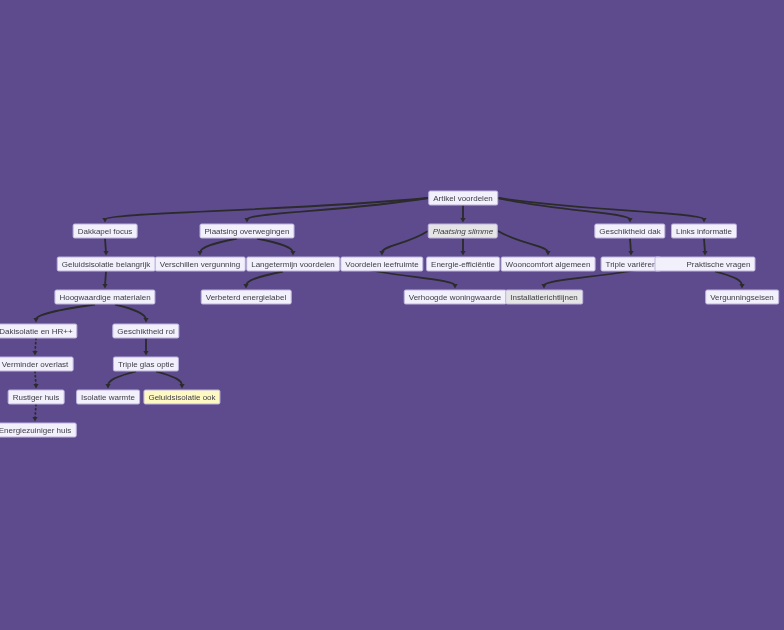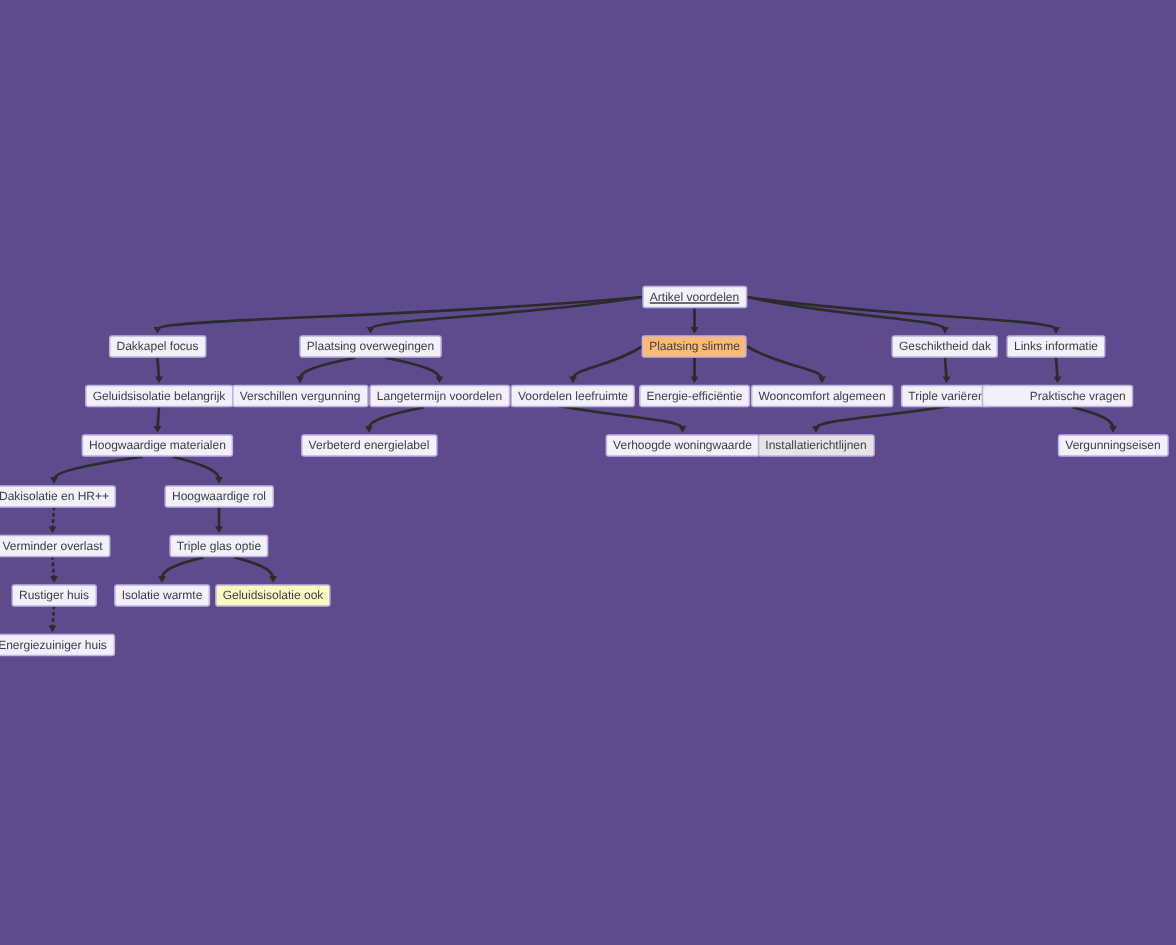--- a/index.html
+++ b/index.html
@@ -87,40 +87,40 @@
       <polygon points="33.4,384 38.6,384 36,388.5" fill="#2b2b2b"></polygon>
       <path d="M 36 404.5 L 35 418.5" fill="none" stroke="#2b2b2b" stroke-width="1.8" stroke-dasharray="1 3.2" stroke-linecap="round"></path>
       <polygon points="32.4,417 37.6,417 35,421.5" fill="#2b2b2b"></polygon>
       <path d="M 146 338.5 L 146 352.5" fill="none" stroke="#2b2b2b" stroke-width="1.8"></path>
       <polygon points="143.4,351 148.6,351 146,355.5" fill="#2b2b2b"></polygon>
       <path d="M 136 371.5 C 115.1 376.6, 108 380.5, 108 385.5" fill="none" stroke="#2b2b2b" stroke-width="1.8"></path>
       <polygon points="105.4,384 110.6,384 108,388.5" fill="#2b2b2b"></polygon>
       <path d="M 156 371.5 C 175.8 376.6, 182 380.5, 182 385.5" fill="none" stroke="#2b2b2b" stroke-width="1.8"></path>
       <polygon points="179.4,384 184.6,384 182,388.5" fill="#2b2b2b"></polygon>
     </svg>
-<div class="node" style="left: 463px; top: 198px; background: rgb(242, 240, 250); border-color: rgb(189, 179, 222); color: rgb(61, 61, 70); text-decoration: underline;">Artikel voordelen</div>
+<div class="node" style="left: 463px; top: 198px; background: rgb(242, 240, 250); border-color: rgb(189, 179, 222); color: rgb(61, 61, 70);">Artikel voordelen</div>
     <div class="node" style="left: 105px; top: 231px; background: rgb(242, 240, 250); border-color: rgb(189, 179, 222); color: rgb(61, 61, 70);">Dakkapel focus</div>
     <div class="node" style="left: 247px; top: 231px; background: rgb(242, 240, 250); border-color: rgb(189, 179, 222); color: rgb(61, 61, 70);">Plaatsing overwegingen</div>
-    <div class="node" style="left: 463px; top: 231px; background: #fdba74; border-color: rgb(189, 179, 222); color: rgb(61, 61, 70);">Plaatsing slimme</div>
+    <div class="node" style="left: 463px; top: 231px; background: #e5e5e5; border-color: rgb(189, 179, 222); color: rgb(61, 61, 70); font-style: italic;">Plaatsing slimme</div>
     <div class="node" style="left: 630px; top: 231px; background: rgb(242, 240, 250); border-color: rgb(189, 179, 222); color: rgb(61, 61, 70);">Geschiktheid dak</div>
     <div class="node" style="left: 704px; top: 231px; background: rgb(242, 240, 250); border-color: rgb(189, 179, 222); color: rgb(61, 61, 70);">Links informatie</div>
     <div class="node" style="left: 106px; top: 264px; background: rgb(242, 240, 250); border-color: rgb(189, 179, 222); color: rgb(61, 61, 70);">Geluidsisolatie belangrijk</div>
     <div class="node" style="left: 200px; top: 264px; background: rgb(242, 240, 250); border-color: rgb(189, 179, 222); color: rgb(61, 61, 70);">Verschillen vergunning</div>
     <div class="node" style="left: 293px; top: 264px; background: rgb(242, 240, 250); border-color: rgb(189, 179, 222); color: rgb(61, 61, 70);">Langetermijn voordelen</div>
     <div class="node" style="left: 382px; top: 264px; background: rgb(242, 240, 250); border-color: rgb(189, 179, 222); color: rgb(61, 61, 70);">Voordelen leefruimte</div>
     <div class="node" style="left: 463px; top: 264px; background: rgb(242, 240, 250); border-color: rgb(189, 179, 222); color: rgb(61, 61, 70);">Energie-efficiëntie</div>
     <div class="node" style="left: 548px; top: 264px; background: rgb(242, 240, 250); border-color: rgb(189, 179, 222); color: rgb(61, 61, 70);">Wooncomfort algemeen</div>
     <div class="node" style="left: 631px; top: 264px; background: rgb(242, 240, 250); border-color: rgb(189, 179, 222); color: rgb(61, 61, 70);">Triple variëren</div>
     <div class="node" style="left: 705px; top: 264px; background: rgb(242, 240, 250); border-color: rgb(189, 179, 222); color: rgb(61, 61, 70); padding-left: 31px;">Praktische vragen</div>
     <div class="node" style="left: 105px; top: 297px; background: rgb(242, 240, 250); border-color: rgb(189, 179, 222); color: rgb(61, 61, 70);">Hoogwaardige materialen</div>
     <div class="node" style="left: 246px; top: 297px; background: rgb(242, 240, 250); border-color: rgb(189, 179, 222); color: rgb(61, 61, 70);">Verbeterd energielabel</div>
     <div class="node" style="left: 455px; top: 297px; background: rgb(242, 240, 250); border-color: rgb(189, 179, 222); color: rgb(61, 61, 70);">Verhoogde woningwaarde</div>
     <div class="node" style="left: 544px; top: 297px; background: #e5e5e5; border-color: rgb(189, 179, 222); color: rgb(61, 61, 70);">Installatierichtlijnen</div>
     <div class="node" style="left: 742px; top: 297px; background: rgb(242, 240, 250); border-color: rgb(189, 179, 222); color: rgb(61, 61, 70);">Vergunningseisen</div>
     <div class="node" style="left: 36px; top: 331px; background: rgb(242, 240, 250); border-color: rgb(189, 179, 222); color: rgb(61, 61, 70);">Dakisolatie en HR++</div>
-    <div class="node" style="left: 146px; top: 331px; background: rgb(242, 240, 250); border-color: rgb(189, 179, 222); color: rgb(61, 61, 70);">Hoogwaardige rol</div>
+    <div class="node" style="left: 146px; top: 331px; background: rgb(242, 240, 250); border-color: rgb(189, 179, 222); color: rgb(61, 61, 70);">Geschiktheid rol</div>
     <div class="node" style="left: 35px; top: 364px; background: rgb(242, 240, 250); border-color: rgb(189, 179, 222); color: rgb(61, 61, 70);">Verminder overlast</div>
     <div class="node" style="left: 146px; top: 364px; background: rgb(242, 240, 250); border-color: rgb(189, 179, 222); color: rgb(61, 61, 70);">Triple glas optie</div>
     <div class="node" style="left: 36px; top: 397px; background: rgb(242, 240, 250); border-color: rgb(189, 179, 222); color: rgb(61, 61, 70);">Rustiger huis</div>
     <div class="node" style="left: 108px; top: 397px; background: rgb(242, 240, 250); border-color: rgb(189, 179, 222); color: rgb(61, 61, 70);">Isolatie warmte</div>
     <div class="node" style="left: 182px; top: 397px; background: #fef9c3; border-color: rgb(189, 179, 222); color: rgb(61, 61, 70);">Geluidsisolatie ook</div>
     <div class="node" style="left: 35px; top: 430px; background: rgb(242, 240, 250); border-color: rgb(189, 179, 222); color: rgb(61, 61, 70);">Energiezuiniger huis</div>
   </div>
 
 </body></html>

